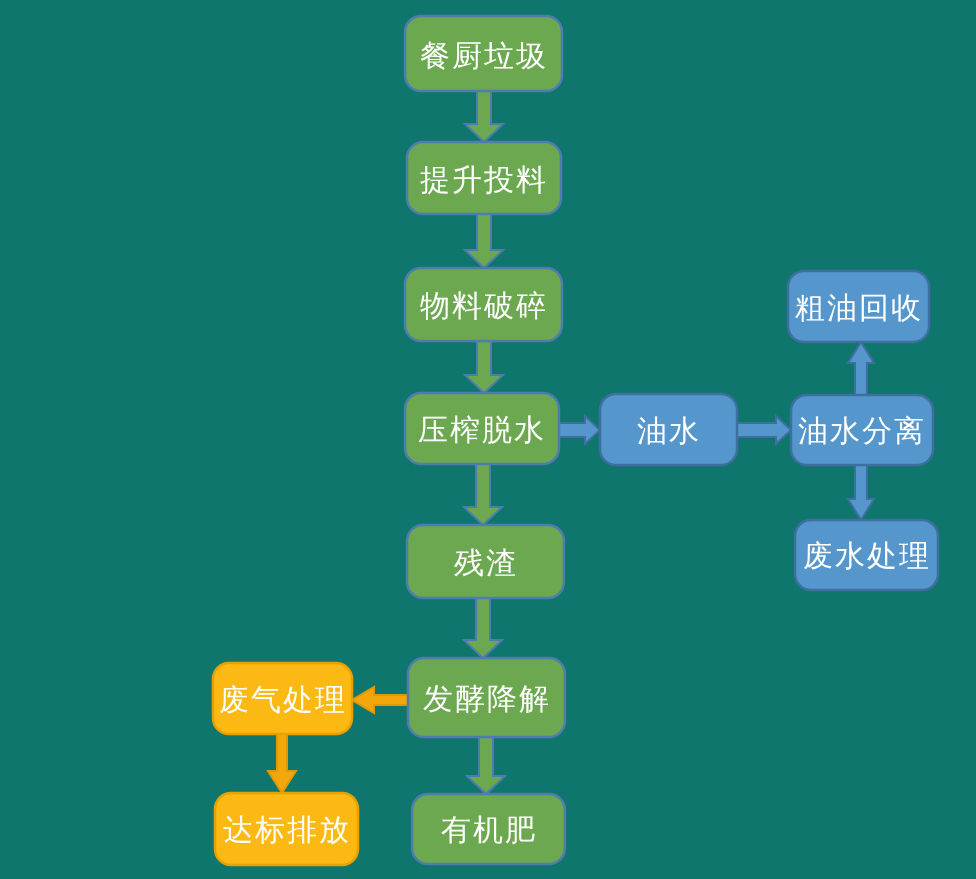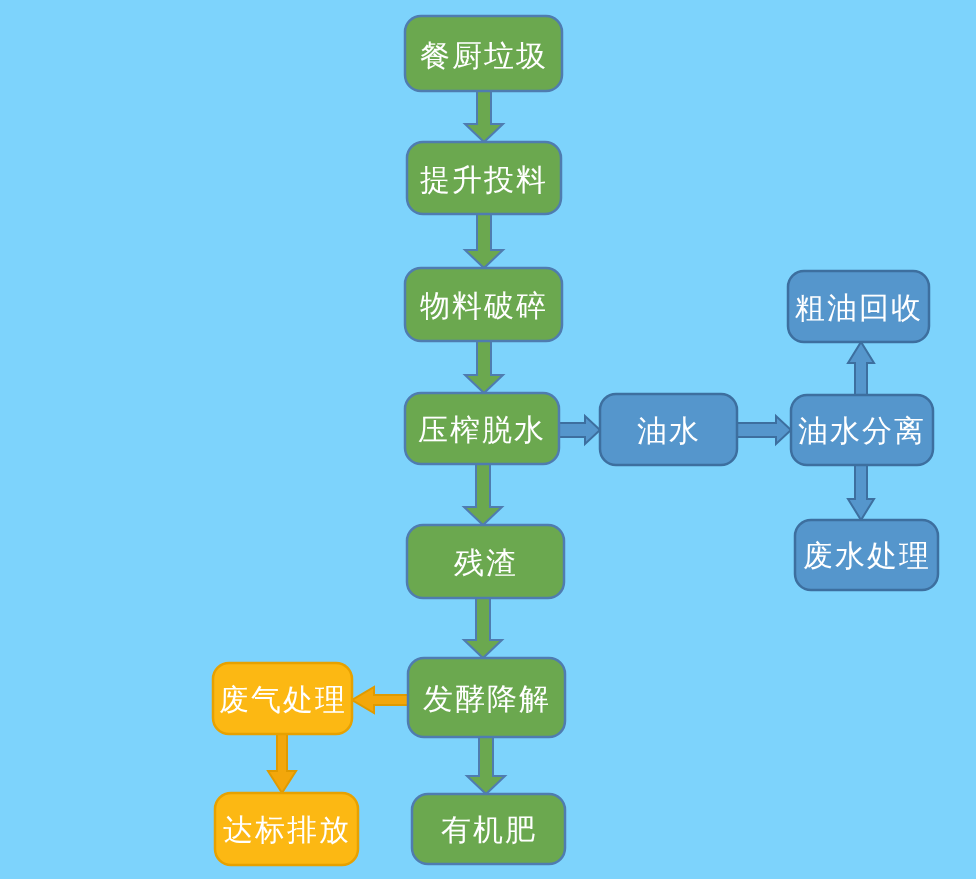--- a/index.html
+++ b/index.html
@@ -5,21 +5,21 @@
   html, body {
     margin: 0;
     padding: 0;
     background: #f4f4f2;
     font-family: "Liberation Serif", "DejaVu Serif", serif;
   }
   .page {
     position: relative;
     width: 976px;
     height: 879px;
-    background: #7dd3fc;
+    background: #0f766e;
     overflow: hidden;
     text-align: right;
   }
   svg { display: block; }
   .node-rect {
     stroke-width: 2.5;
   }
   .edge-arrow {
     stroke-width: 2;
     stroke-linejoin: miter;

